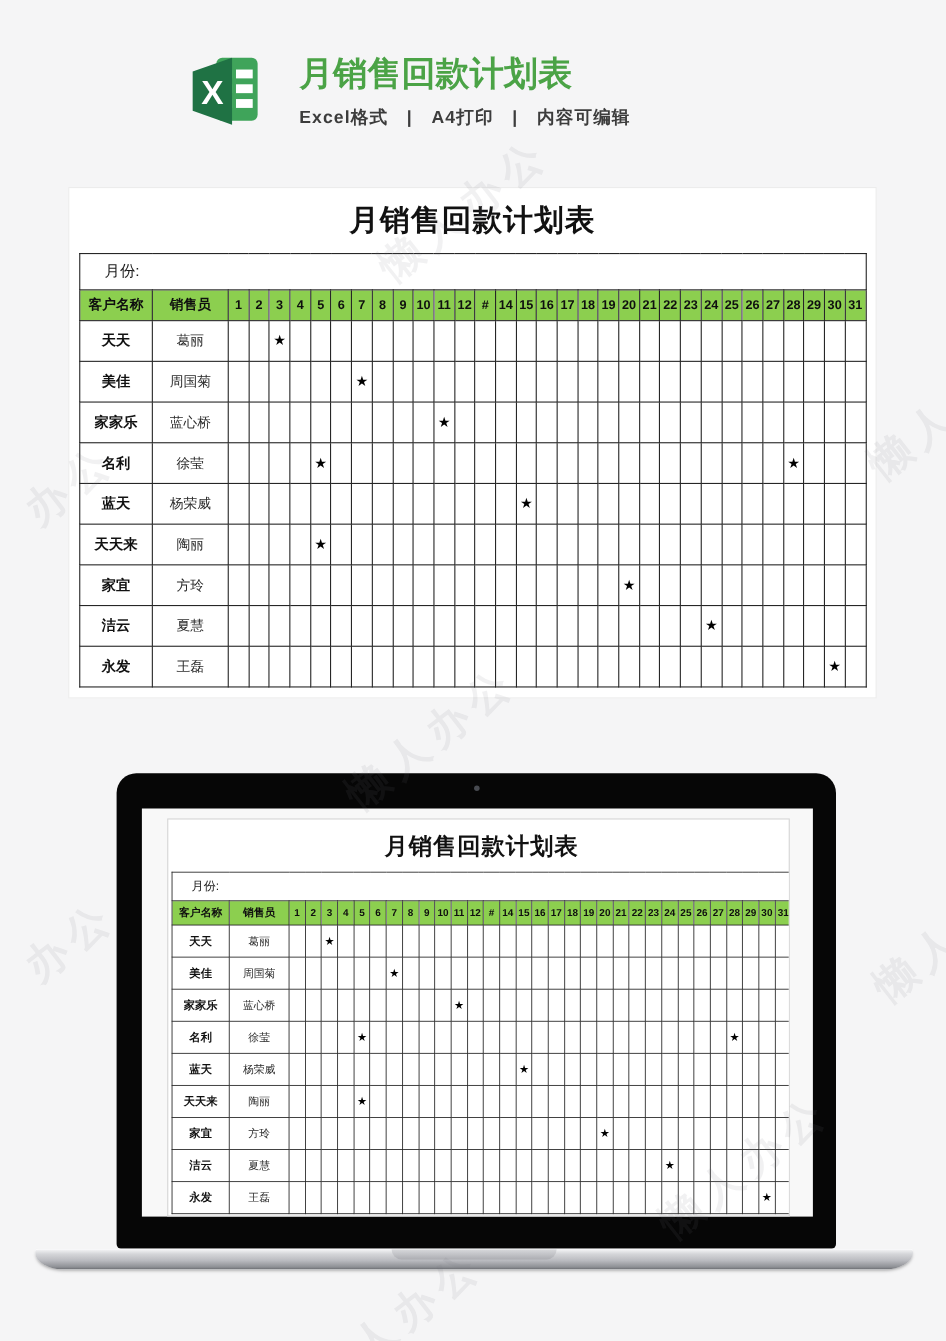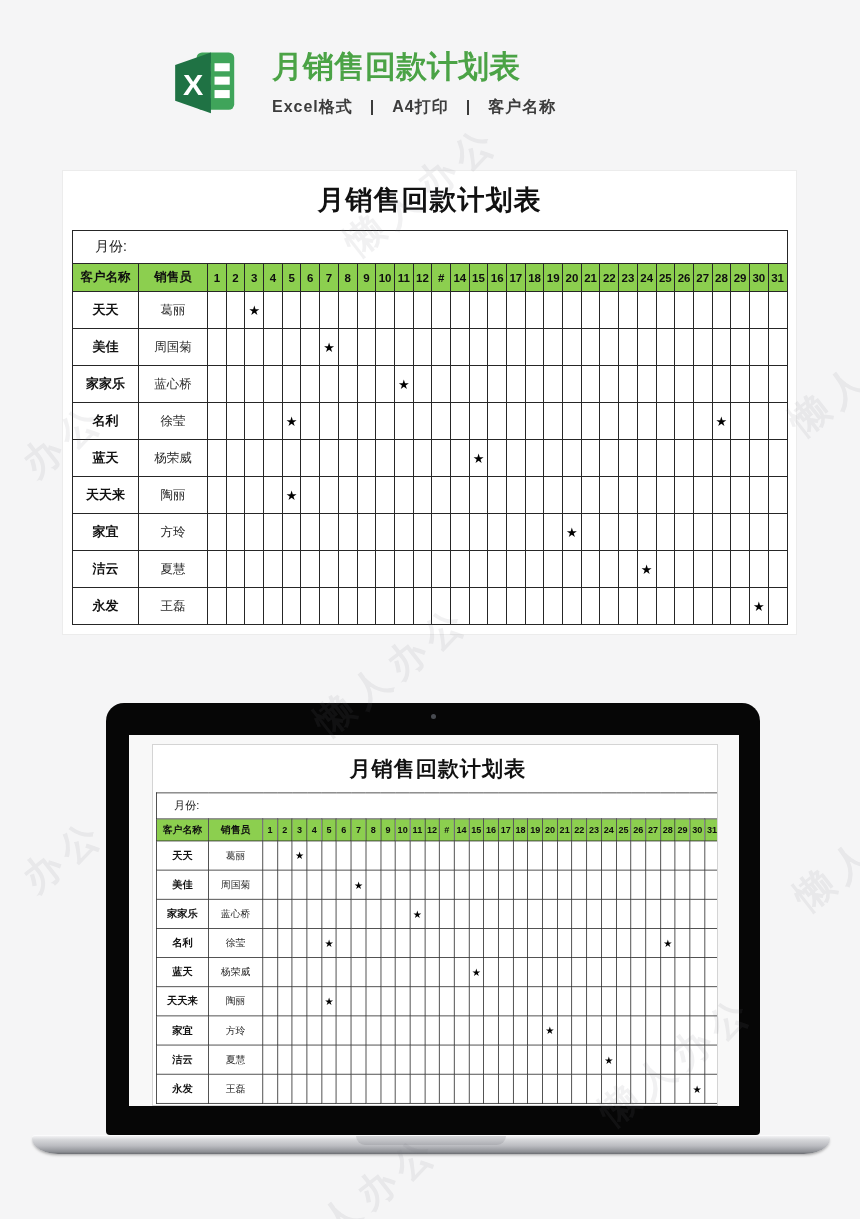--- a/index.html
+++ b/index.html
@@ -106,21 +106,21 @@
       <rect x="52" y="20" width="17" height="9" fill="#ffffff"></rect>
       <rect x="40" y="35" width="8" height="9" fill="#ffffff"></rect>
       <rect x="52" y="35" width="17" height="9" fill="#ffffff"></rect>
       <rect x="40" y="50" width="8" height="9" fill="#ffffff"></rect>
       <rect x="52" y="50" width="17" height="9" fill="#ffffff"></rect>
       <polygon points="8,22 48,8 48,76 8,62" fill="#1f7244"></polygon>
       <text x="28" y="55" text-anchor="middle" font-size="34" font-weight="bold" font-family="Liberation Sans, DejaVu Sans, sans-serif" fill="#ffffff">X</text>
     </svg>
     <div class="hdr-text">
       <h1 class="hdr-title">月销售回款计划表</h1>
-      <div class="hdr-sub">Excel格式　|　A4打印　|　客户名称</div>
+      <div class="hdr-sub">Excel格式　|　A4打印　|　内容可编辑</div>
     </div>
   </header>
 
   <section class="card">
     <div class="sheet" id="sheet-main">
         <div class="sheet-title">月销售回款计划表</div>
         <table>
           <colgroup>
             <col style="width: 66px;">
             <col style="width: 69px;">

